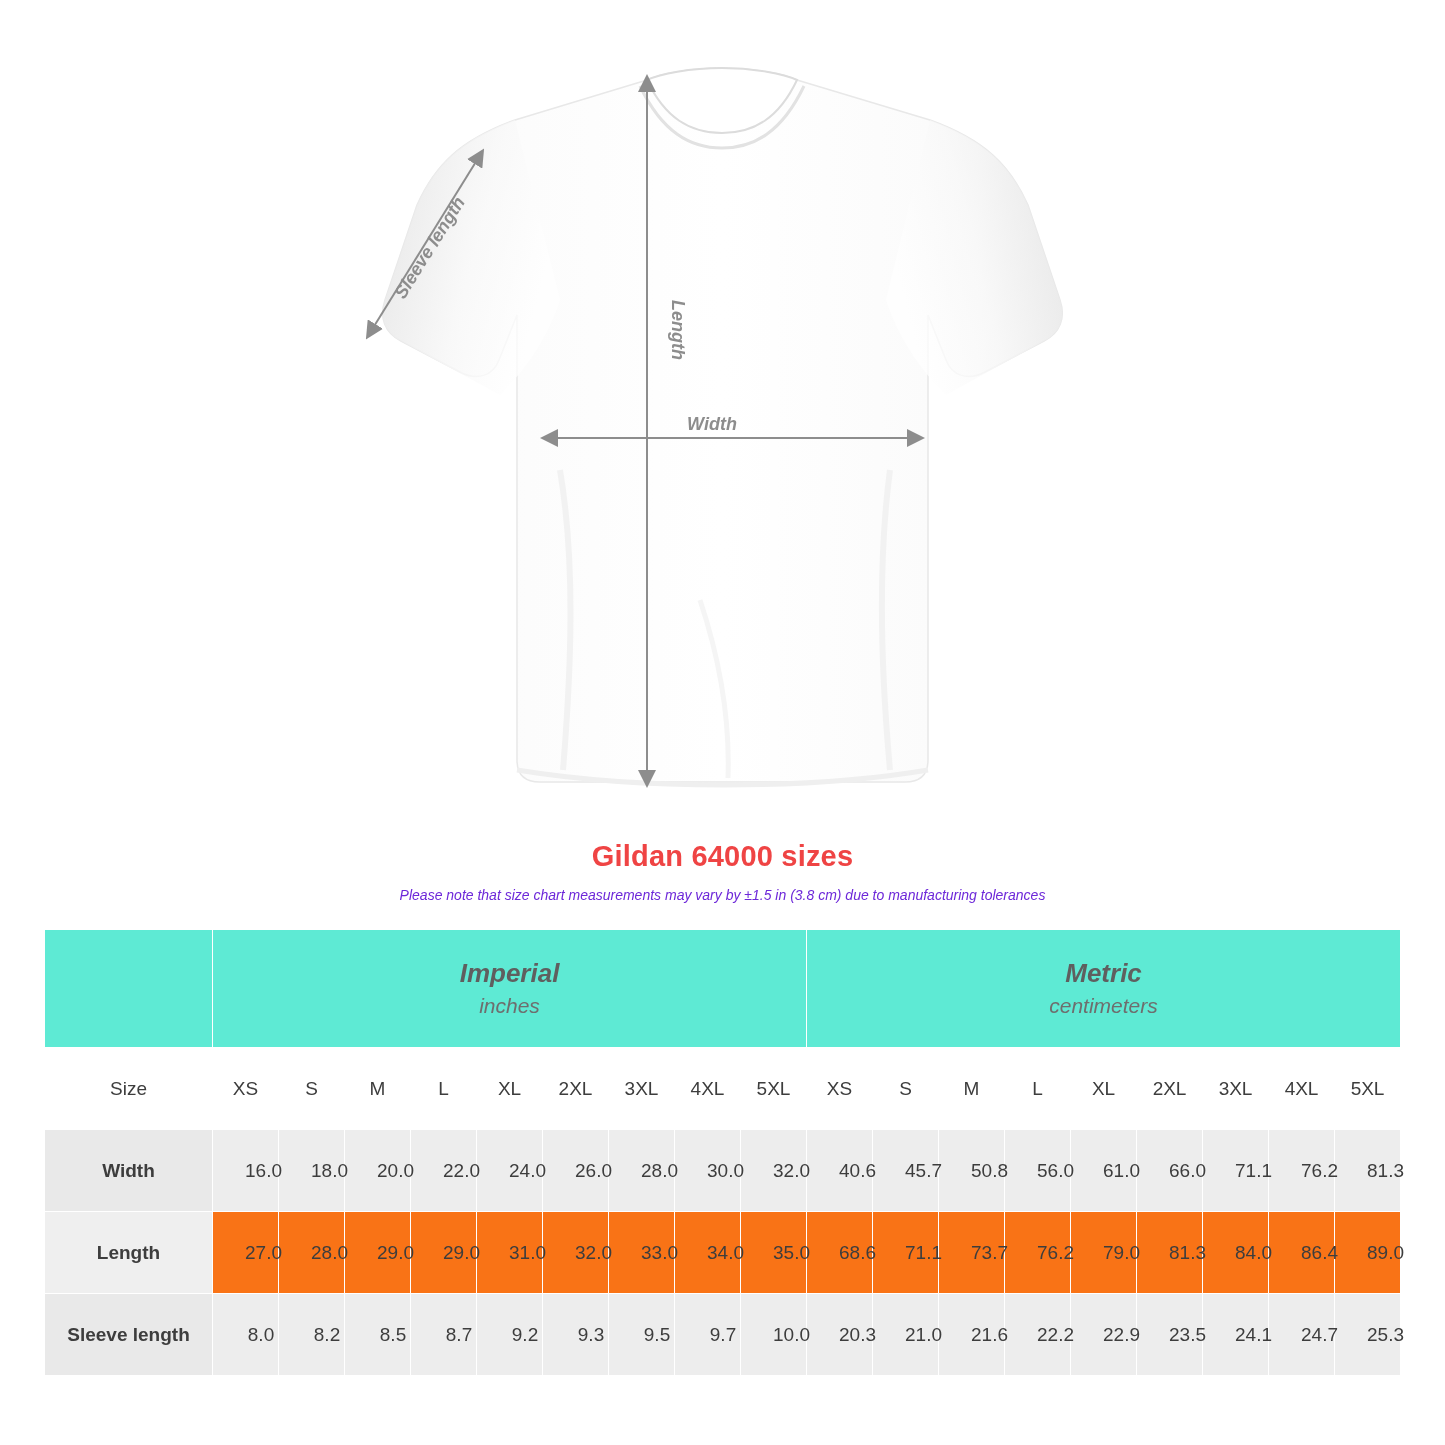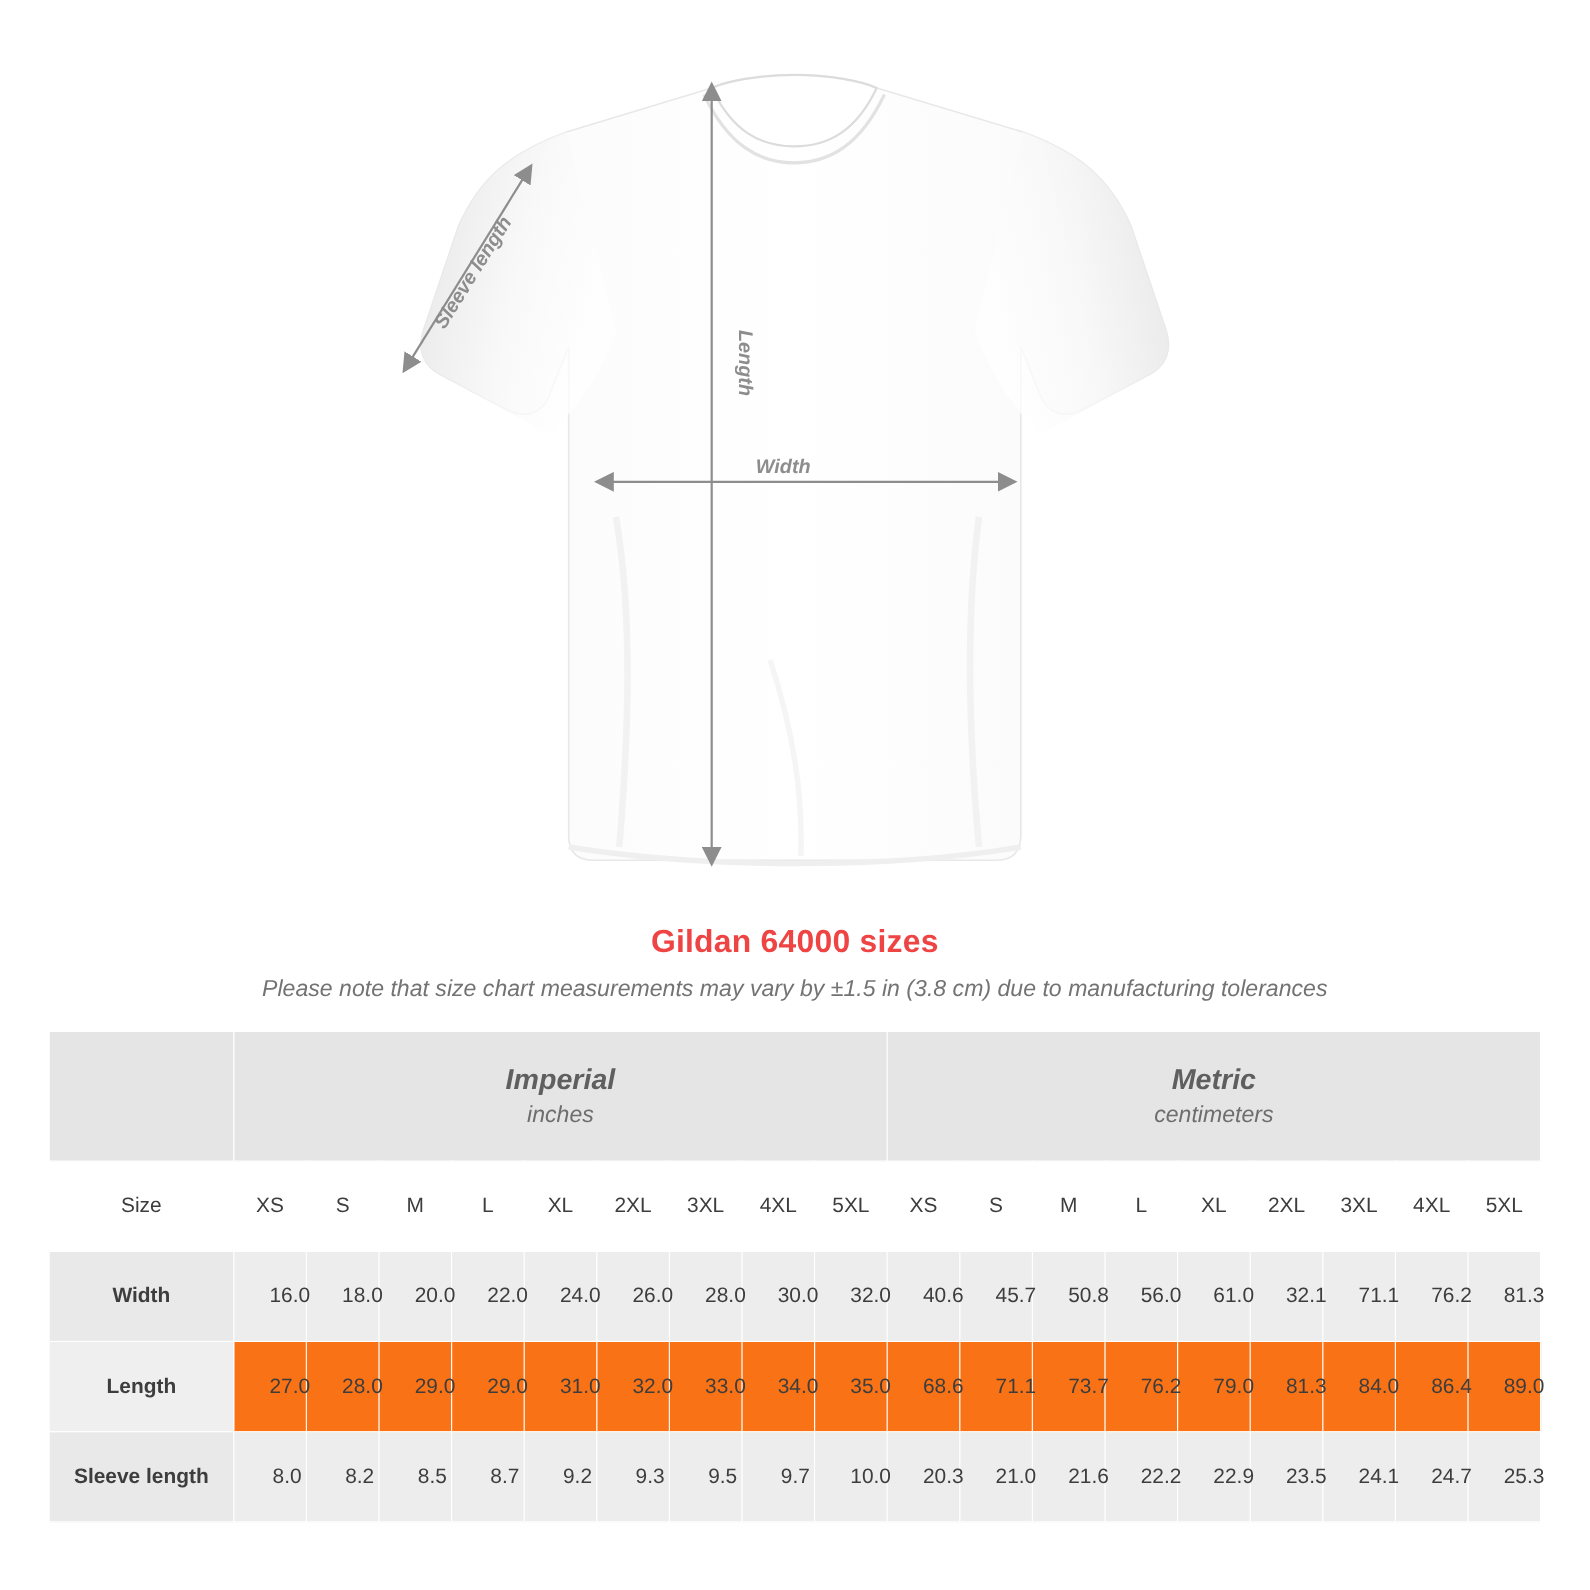--- a/index.html
+++ b/index.html
@@ -30,42 +30,42 @@
     margin-top: 10px;
   }
   .chart-title {
     font-size: 29px;
     font-weight: bold;
     color: #ef4444;
     letter-spacing: 0.2px;
   }
   .chart-note {
     margin-top: 14px;
-    font-size: 21px;
+    font-size: 14px;
     font-style: italic;
-    color: #737373;
+    color: #6d28d9;
   }
 
   
   .table-wrap {
     margin: 26px 44px 0 44px;
     width: 1357px;
   }
   table.size-table {
     border-collapse: collapse;
     width: 100%;
     table-layout: fixed;
   }
   table.size-table td, table.size-table th {
     border: 1px solid #ffffff;
     text-align: center;
     vertical-align: middle;
   }
   .unit-head-cell {
-    background: #e5e5e5;
+    background: #5eead4;
     height: 118px;
     padding: 0;
   }
   .unit-name {
     font-size: 26px;
     font-style: italic;
     font-weight: bold;
     color: #5f5f5f;
     line-height: 1.1;
   }
@@ -245,21 +245,21 @@
           <td class="data-cell">24.0</td>
           <td class="data-cell">26.0</td>
           <td class="data-cell">28.0</td>
           <td class="data-cell">30.0</td>
           <td class="data-cell">32.0</td>
           <td class="data-cell">40.6</td>
           <td class="data-cell">45.7</td>
           <td class="data-cell">50.8</td>
           <td class="data-cell">56.0</td>
           <td class="data-cell">61.0</td>
-          <td class="data-cell">32.1</td>
+          <td class="data-cell">66.0</td>
           <td class="data-cell">71.1</td>
           <td class="data-cell">76.2</td>
           <td class="data-cell">81.3</td>
         </tr>
 
         <tr class="row-even">
           <td class="row-head">Length</td>
           <td class="data-cell">27.0</td>
           <td class="data-cell">28.0</td>
           <td class="data-cell">29.0</td>

